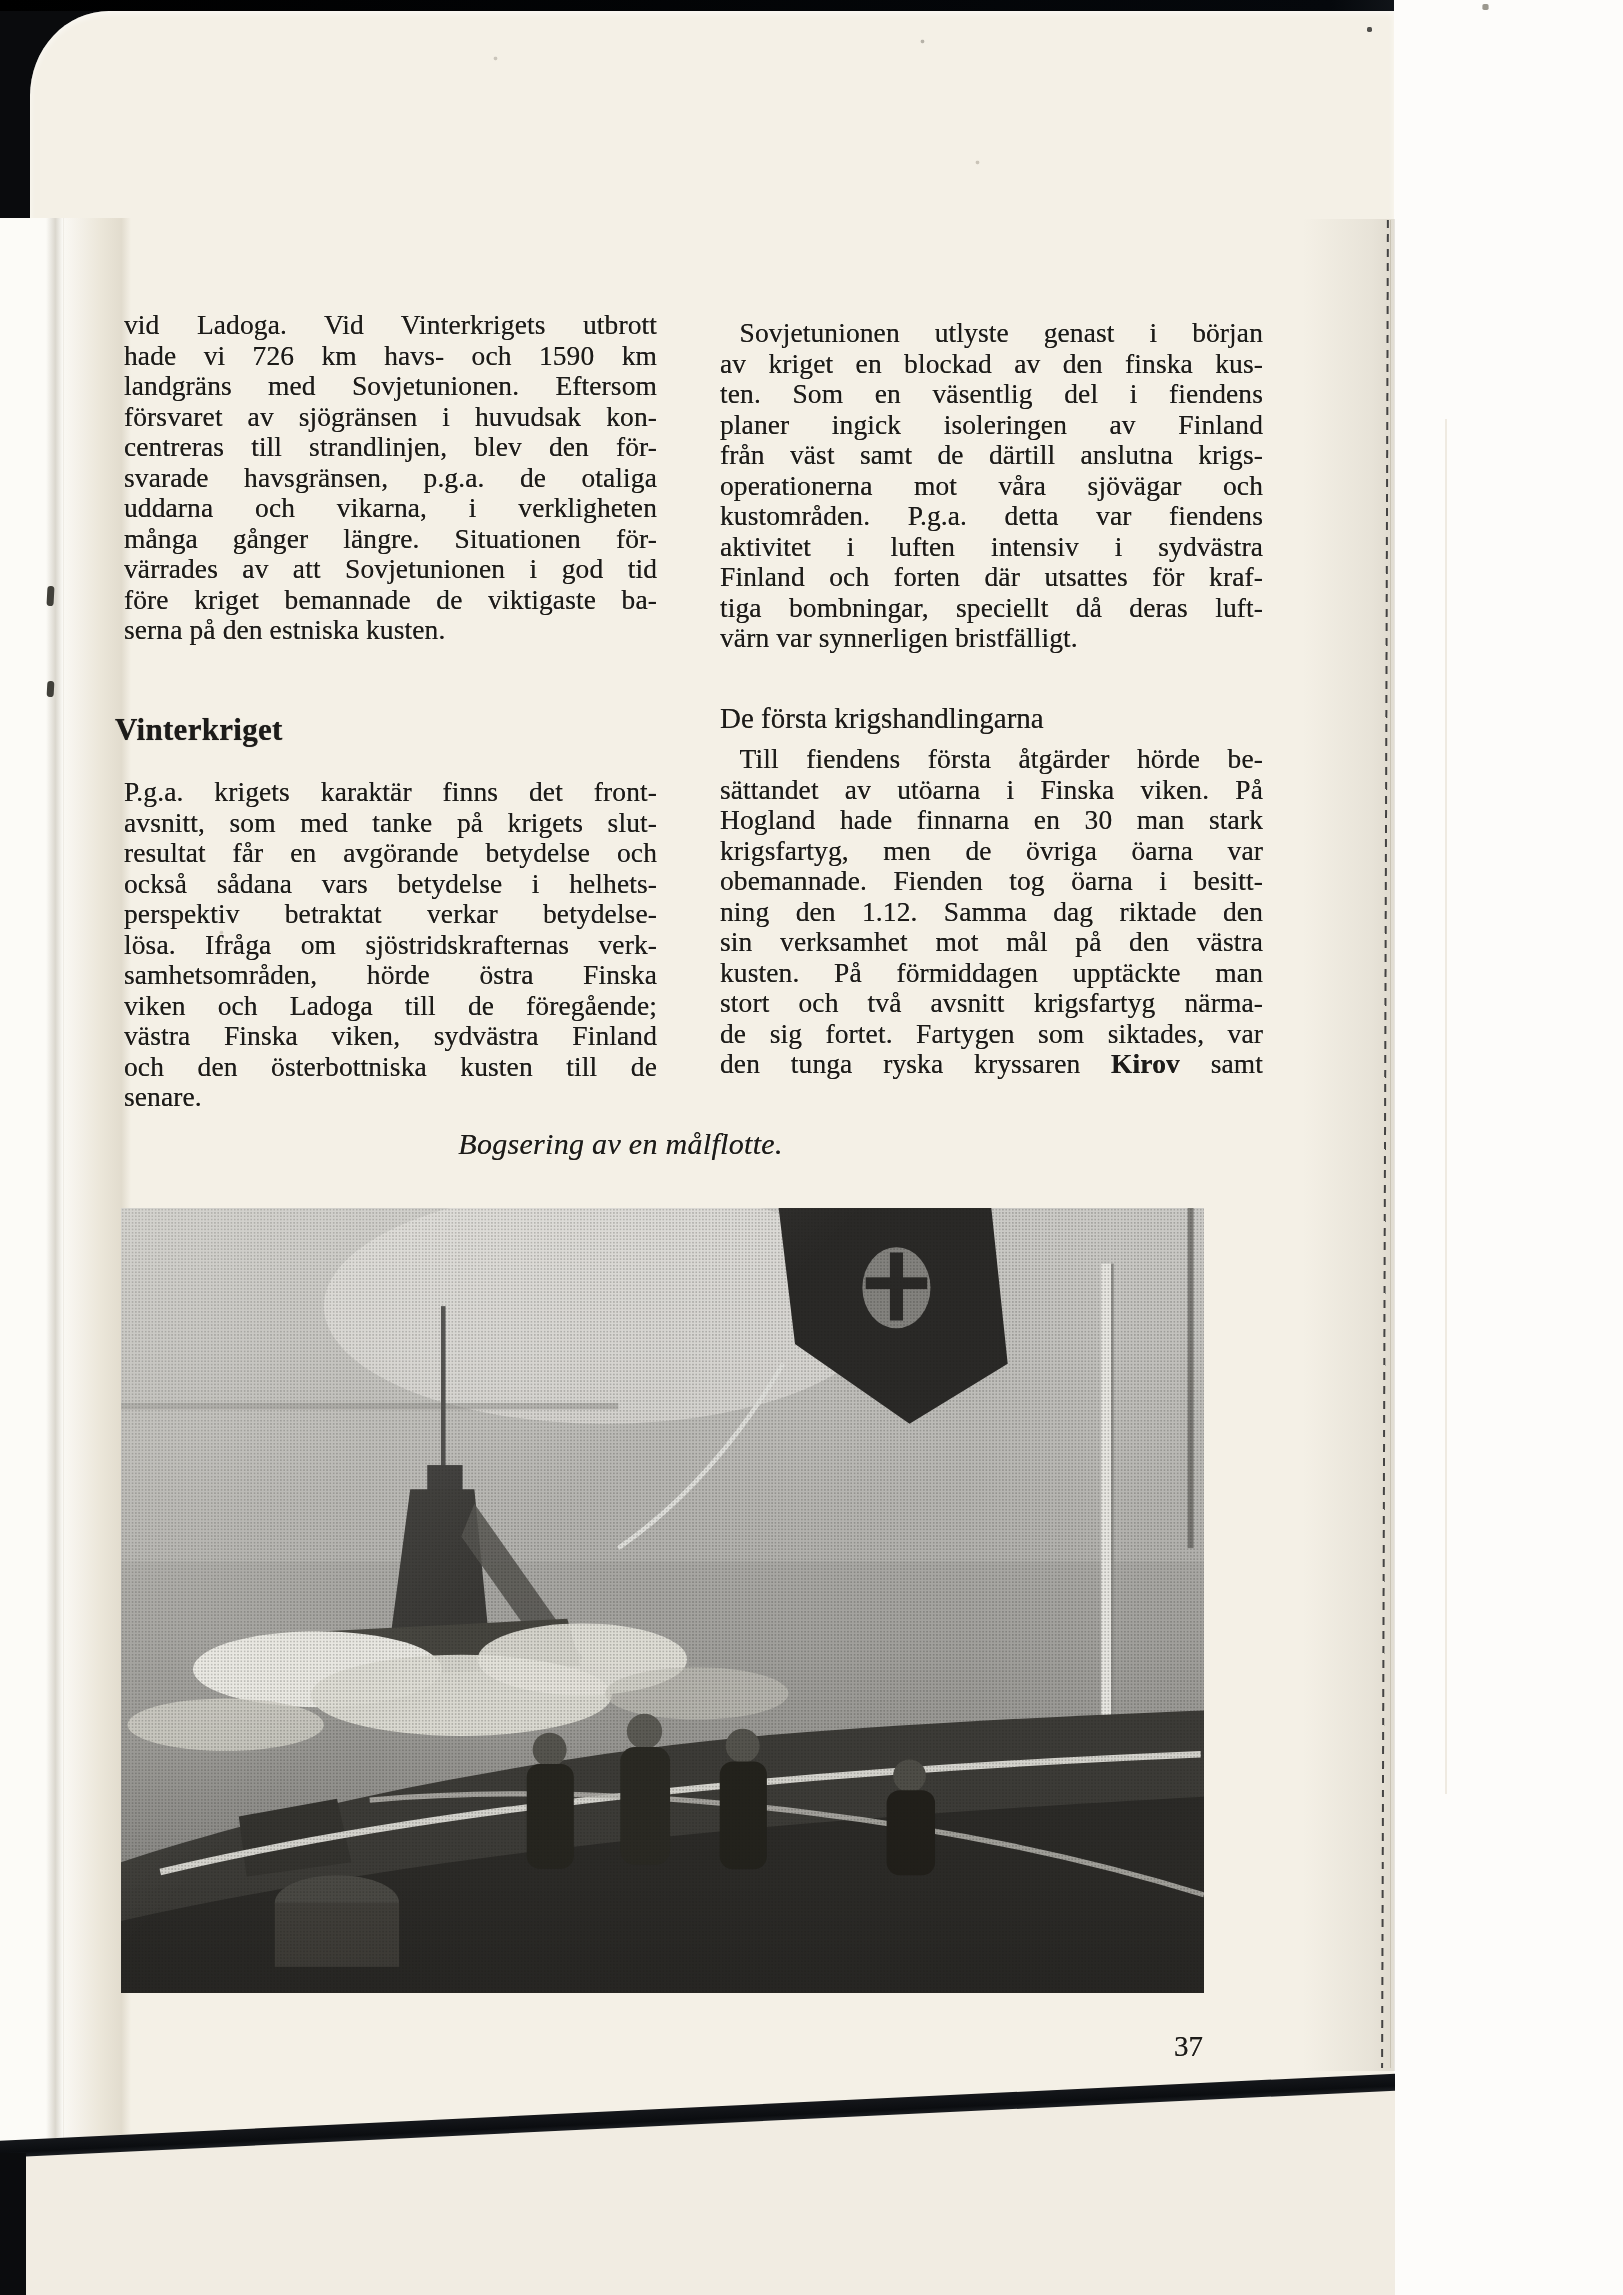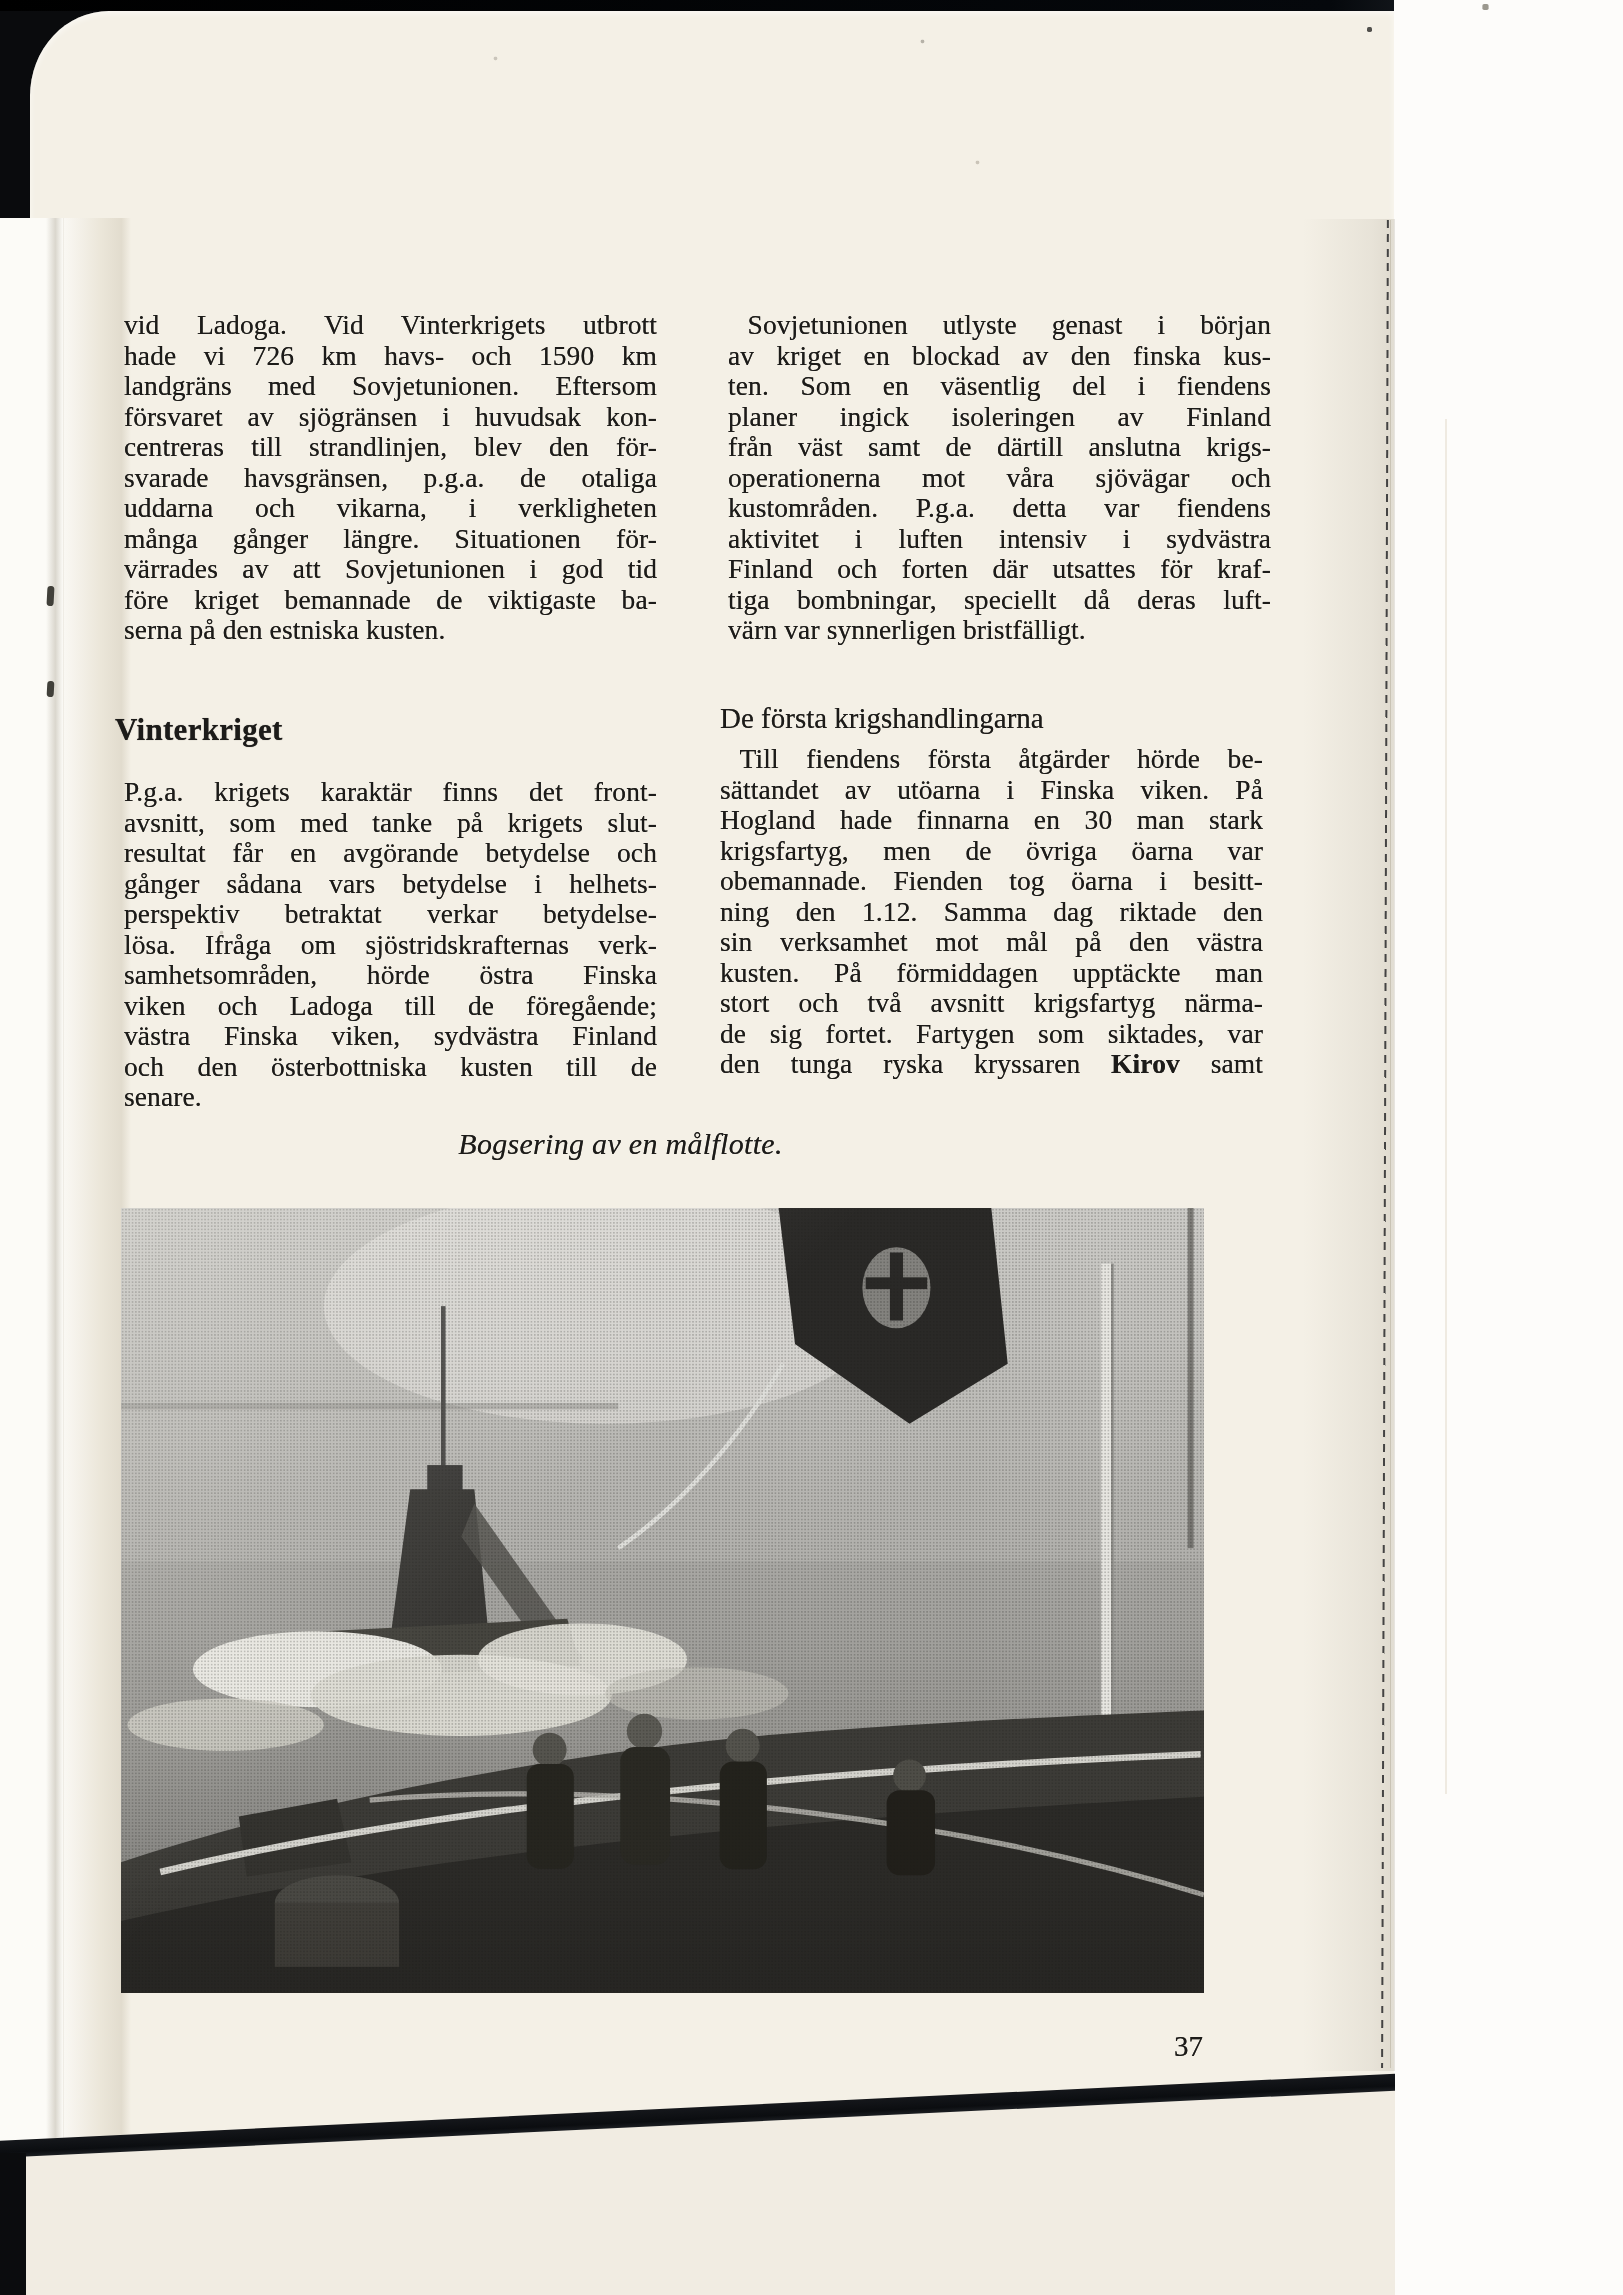--- a/index.html
+++ b/index.html
@@ -51,21 +51,21 @@
                1485px 6.5px 0 2.6px rgba(90,85,70,.6);}
 
   
   .textcol{font-size:27.5px;line-height:30.5px;letter-spacing:0.1px;
     text-shadow:0 0 0.5px rgba(25,24,20,0.75);}
   .tline{text-align:justify;text-align-last:justify;white-space:normal;}
   .tline.last{text-align-last:left;}
   .indent .tline:first-child{text-indent:19.6px;}
   .col-left-1{left:124px;top:310px;width:533px;}
   .col-left-2{left:124px;top:777px;width:533px;}
-  .col-right-1{left:720px;top:310px;width:543px;margin-left:8px;}
+  .col-right-1{left:720px;top:318px;width:543px;}
   .col-right-2{left:720px;top:744px;width:543px;}
   .heading-left{left:115px;top:712px;width:533px;font-size:31px;font-weight:bold;
     letter-spacing:0.3px;text-shadow:0 0 0.7px rgba(25,24,20,0.8);}
   .heading-right{left:720px;top:702px;width:543px;font-size:29px;
     text-shadow:0 0 0.5px rgba(25,24,20,0.7);}
   .photo-caption{left:79px;top:1127px;width:1083px;font-size:30px;font-style:italic;
     text-align:center;letter-spacing:0.3px;text-shadow:0 0 0.4px rgba(25,24,20,0.7);}
   .page-number{left:1159px;top:2030px;width:59px;font-size:29px;text-align:center;
     text-shadow:0 0 0.5px rgba(25,24,20,0.75);}
 
@@ -112,21 +112,21 @@
       <div class="tline">före kriget bemannade de viktigaste ba-</div>
       <div class="tline last">serna på den estniska kusten.</div>
     </div>
 
   <div class="abs heading-left">Vinterkriget</div>
 
   <div class="abs textcol col-left-2">
       <div class="tline">P.g.a. krigets karaktär finns det front-</div>
       <div class="tline">avsnitt, som med tanke på krigets slut-</div>
       <div class="tline">resultat får en avgörande betydelse och</div>
-      <div class="tline">gånger sådana vars betydelse i helhets-</div>
+      <div class="tline">också sådana vars betydelse i helhets-</div>
       <div class="tline">perspektiv betraktat verkar betydelse-</div>
       <div class="tline">lösa. Ifråga om sjöstridskrafternas verk-</div>
       <div class="tline">samhetsområden, hörde östra Finska</div>
       <div class="tline">viken och Ladoga till de föregående;</div>
       <div class="tline">västra Finska viken, sydvästra Finland</div>
       <div class="tline">och den österbottniska kusten till de</div>
       <div class="tline last">senare.</div>
     </div>
 
   <div class="abs textcol indent col-right-1">

